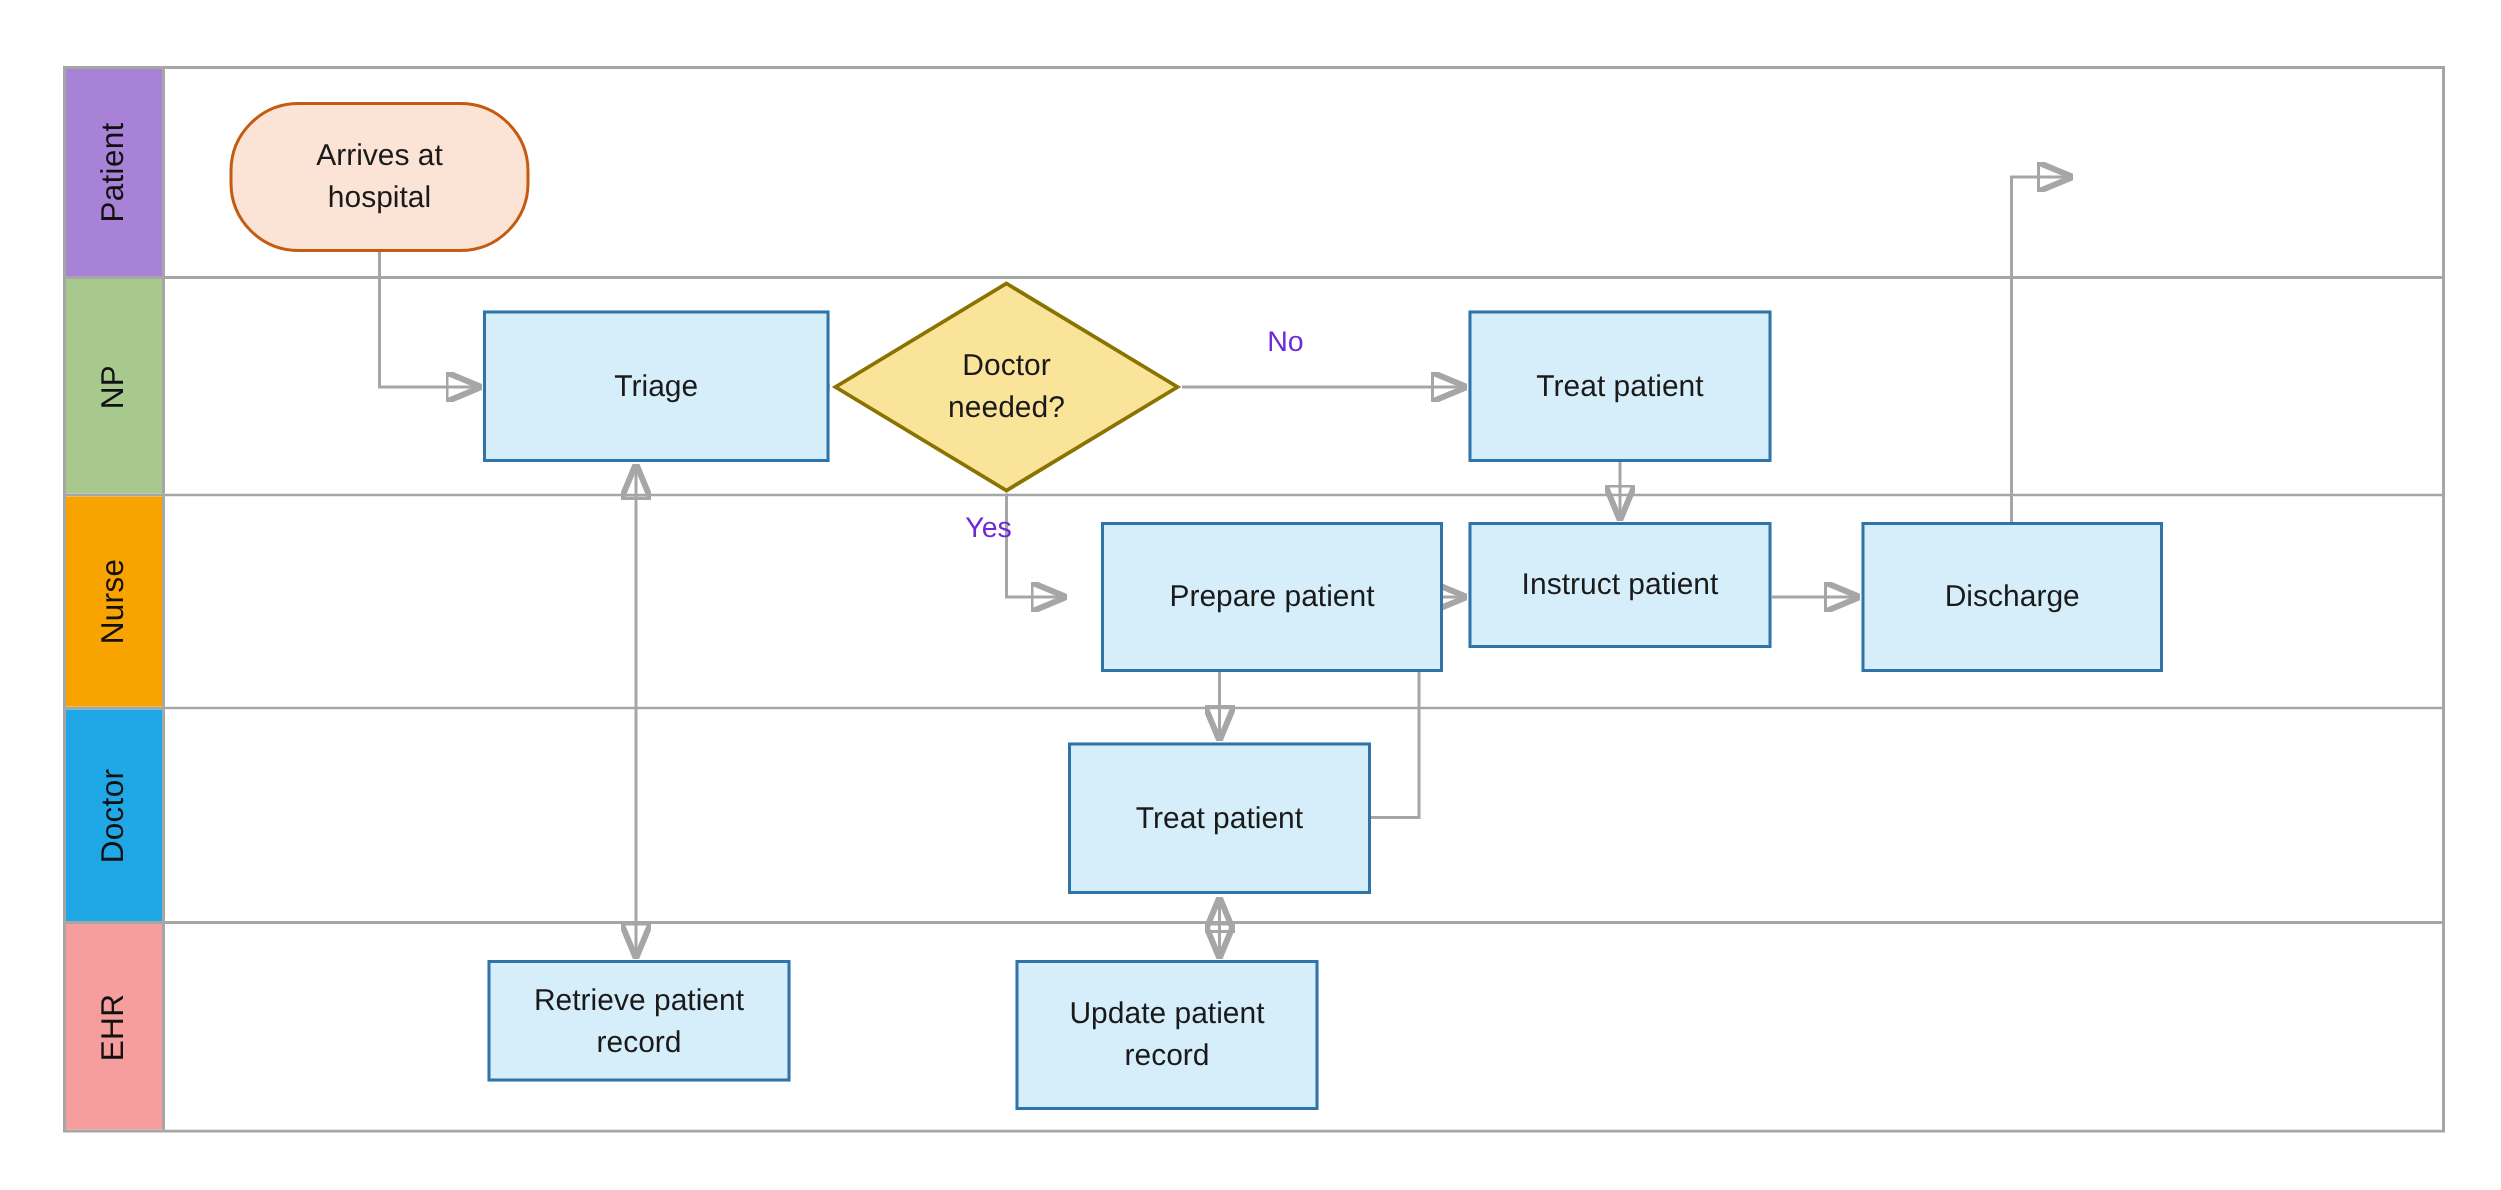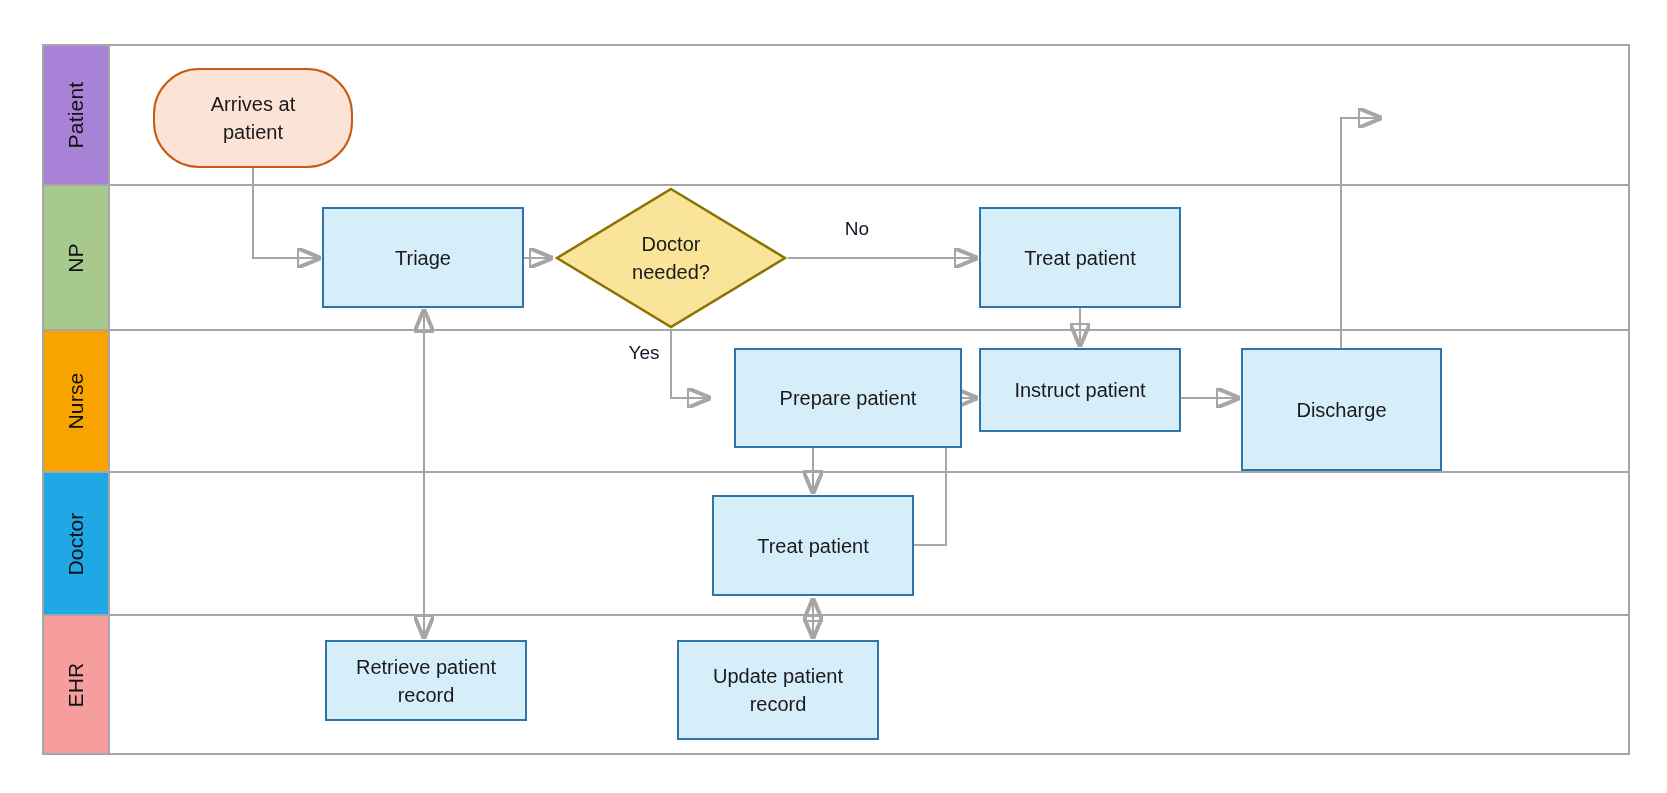--- a/index.html
+++ b/index.html
@@ -43,21 +43,21 @@
   }
   .decision{background:transparent;border:none;}
   .decision svg{position:absolute;left:0;top:0;overflow:visible;}
   .decision polygon{
     fill:var(--decision-fill,#f9e499);stroke:var(--decision-stroke,#8a7300);
     stroke-width:2.5px;stroke-miterlimit:12;
   }
   .decision .node-label{position:relative;}
   
   .edge-label{
-    position:absolute;font-size:19px;text-align:center;color:#0f172a;
+    position:absolute;font-size:19px;text-align:center;color:#6d28d9;
   }
 </style>
 </head>
 <body>
 
 <div class="canvas">
 
   <div class="frame">
     <div class="lane" style="height:140px">
       <div class="lane-label" style="background-color: rgb(167, 130, 215);">
@@ -105,24 +105,24 @@
     <path d="M813,448 V492" marker-end="url(#arrow)"></path>
     <path d="M914,545 H946 V398 H976" marker-end="url(#arrow)"></path>
     <path d="M1181,398 H1238" marker-end="url(#arrow)"></path>
     <path d="M1341,348 V118 H1380" marker-end="url(#arrow)"></path>
     <path d="M424,311 V637" marker-start="url(#arrow)" marker-end="url(#arrow)"></path>
     <path d="M813,600 V637" marker-start="url(#arrow)" marker-end="url(#arrow)"></path>
   </svg>
 
   <div class="node terminator" style="left:153px;top:68px;width:200px;height:100px">
     <div class="node-label">Arrives at
-patient</div>
+hospital</div>
   </div>
 
-  <div class="node process" style="left:322px;top:207px;width:202px;height:101px">
+  <div class="node process" style="left:322px;top:207px;width:231px;height:101px">
     <div class="node-label">Triage</div>
   </div>
 
   <div class="node decision" style="left:554px;top:187px;width:234px;height:142px">
     <svg width="234" height="142" viewBox="0 0 234 142">
       <polygon points="117,2 231,71 117,140 3,71"></polygon>
     </svg>
     <div class="node-label">Doctor
 needed?</div>
   </div>
@@ -132,35 +132,35 @@
   </div>
 
   <div class="node process" style="left:734px;top:348px;width:228px;height:100px">
     <div class="node-label">Prepare patient</div>
   </div>
 
   <div class="node process" style="left:979px;top:348px;width:202px;height:84px">
     <div class="node-label">Instruct patient</div>
   </div>
 
-  <div class="node process" style="left:1241px;top:348px;width:201px;height:123px">
+  <div class="node process" style="left:1241px;top:348px;width:201px;height:100px">
     <div class="node-label">Discharge</div>
   </div>
 
   <div class="node process" style="left:712px;top:495px;width:202px;height:101px">
     <div class="node-label">Treat patient</div>
   </div>
 
   <div class="node process" style="left:325px;top:640px;width:202px;height:81px">
     <div class="node-label">Retrieve patient
 record</div>
   </div>
 
   <div class="node process" style="left:677px;top:640px;width:202px;height:100px">
     <div class="node-label">Update patient
 record</div>
   </div>
 
 
-  <span class="edge-label" style="left:618px;top:342px;width:52px">Yes</span>
+  <span class="edge-label" style="left:633px;top:342px;width:52px">Yes</span>
   <span class="edge-label" style="left:833px;top:218px;width:48px">No</span>
 
 </div>
 
 </body></html>

